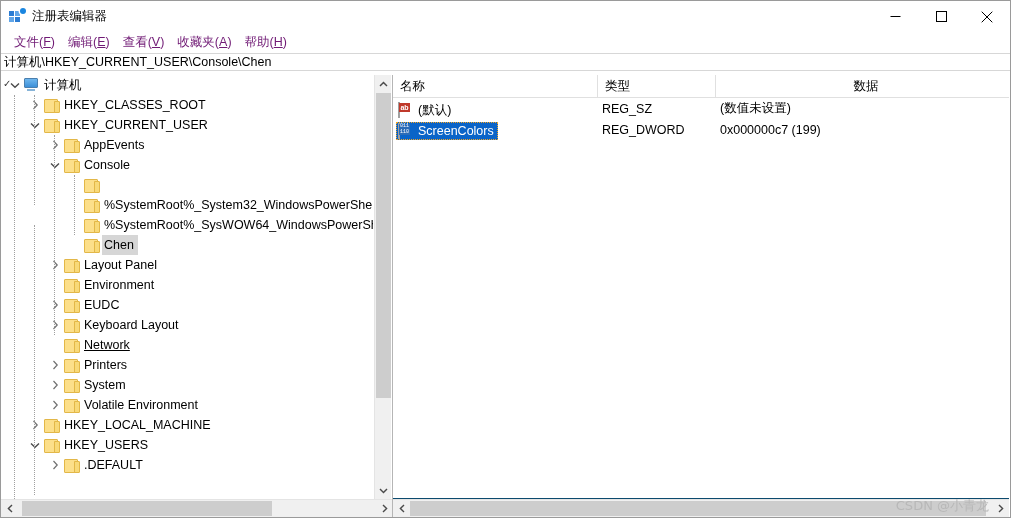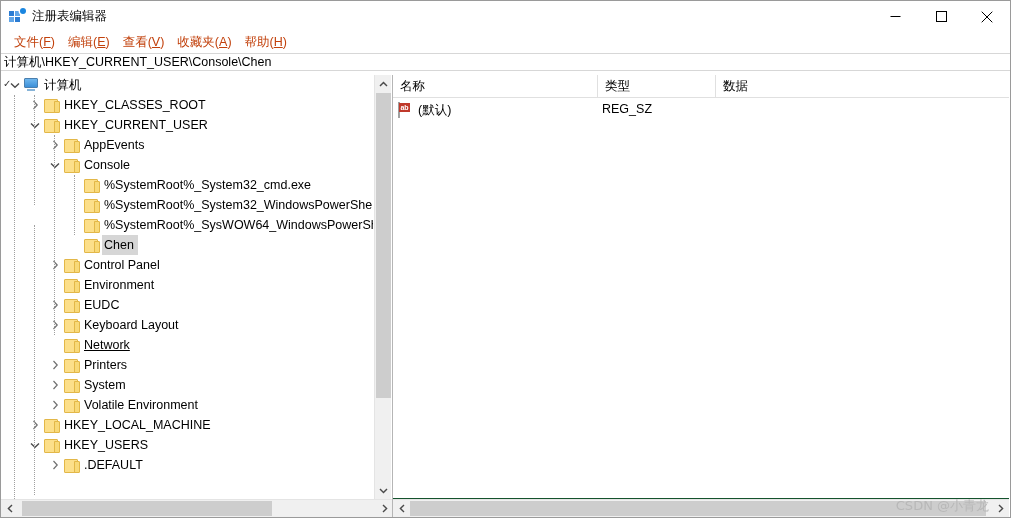--- a/index.html
+++ b/index.html
@@ -60,21 +60,21 @@
 
   
   .menubar {
     position: absolute; left: 0; top: 31px;
     width: 1009px; height: 21px;
     background: #ffffff;
     display: flex; align-items: center;
     padding-left: 7px;
   }
   .menu-item {
-    font-size: 12.5px; color: #c2410c;
+    font-size: 12.5px; color: #701a75;
     padding: 1px 7px 1px 6px;
     white-space: nowrap;
   }
   .menu-item u { text-decoration: underline; }
 
   
   .addressbar {
     position: absolute; left: 0; top: 52px;
     width: 1009px; height: 18px;
     background: #ffffff;
@@ -200,39 +200,39 @@
   .hscroll .track { position: relative; flex: 1 1 auto; height: 17px; }
   .hscroll .thumb {
     position: absolute; top: 1px; height: 15px;
     background: #cdcdcd;
   }
 
   
   .list-pane {
     position: relative;
     width: 616px; height: 442px;
-    background: #14532d;
+    background: #0c4a6e;
     overflow: hidden;
   }
   .col-header {
     position: absolute; left: 0; top: 0;
     width: 616px; height: 23px;
     background: #ffffff;
     border-bottom: 1px solid #e0e0e0;
     display: flex;
   }
   .col {
     position: relative;
     font-size: 12.5px; color: #000000;
     display: flex; align-items: center;
     padding-left: 7px;
     height: 23px;
     border-right: 1px solid #e0e0e0;
   }
-  .col.last { border-right: none; }
+  .col.last { border-right: none; justify-content: center; }
   .list-body {
     position: absolute; left: 0; top: 23px;
     width: 616px; height: 400px;
     background: #ffffff;
   }
   .list-row {
     height: 21px;
     display: flex; align-items: center;
     font-size: 12.5px; color: #000000;
     white-space: nowrap;
@@ -393,21 +393,20 @@
             <span class="folder">
               <span class="folder-glyph"></span>
             </span>
             <span class="label">Console</span>
           </div>
           <div class="tree-row" style="padding-left: 66px;">
             <span class="twisty blank"></span>
             <span class="folder">
               <span class="folder-glyph"></span>
             </span>
-            <span class="label">%SystemRoot%_System32_cmd.exe</span>
           </div>
           <div class="tree-row" style="padding-left: 66px;">
             <span class="twisty blank"></span>
             <span class="folder">
               <span class="folder-glyph"></span>
             </span>
             <span class="label">%SystemRoot%_System32_WindowsPowerShell_v1</span>
           </div>
           <div class="tree-row" style="padding-left: 66px;">
             <span class="twisty blank"></span>
@@ -425,21 +424,21 @@
           </div>
           <div class="tree-row" style="padding-left: 46px;">
             <span class="twisty">
               <svg width="7" height="10" viewBox="0 0 7 10">
                 <polyline class="chev" points="1.5,1 5.2,5 1.5,9"></polyline>
               </svg>
             </span>
             <span class="folder">
               <span class="folder-glyph"></span>
             </span>
-            <span class="label">Control Panel</span>
+            <span class="label">Layout Panel</span>
           </div>
           <div class="tree-row" style="padding-left: 46px;">
             <span class="twisty blank"></span>
             <span class="folder">
               <span class="folder-glyph"></span>
             </span>
             <span class="label">Environment</span>
           </div>
           <div class="tree-row" style="padding-left: 46px;">
             <span class="twisty">
@@ -590,20 +589,37 @@
           <div class="list-row">
             <div class="cell name" style="width: 205px;">
               <span class="name-inner">
                 <span class="val-icon"><span class="icon-sz"><span class="ab">ab</span></span></span>
                 <span>(默认)</span>
               </span>
             </div>
             <div class="cell" style="width: 118px;">
               <span>REG_SZ</span>
             </div>
+            <div class="cell" style="width: 293px;">
+              <span>(数值未设置)</span>
+            </div>
+          </div>
+          <div class="list-row selected">
+            <div class="cell name" style="width: 205px;">
+              <span class="name-inner">
+                <span class="val-icon"><span class="icon-dw"><span class="bits">011<br>110</span></span></span>
+                <span>ScreenColors</span>
+              </span>
+            </div>
+            <div class="cell" style="width: 118px;">
+              <span>REG_DWORD</span>
+            </div>
+            <div class="cell" style="width: 293px;">
+              <span>0x000000c7 (199)</span>
+            </div>
           </div>
         </div>
 
       <div class="list-hscroll">
         <div class="arrow" style="width:17px;height:17px;display:flex;align-items:center;justify-content:center;">
           <svg width="6" height="9" viewBox="0 0 6 9">
               <polyline class="chev-dark" points="5,1 1.4,4.5 5,8"></polyline>
             </svg>
         </div>
         <div style="position:relative;flex:1 1 auto;height:17px;">

